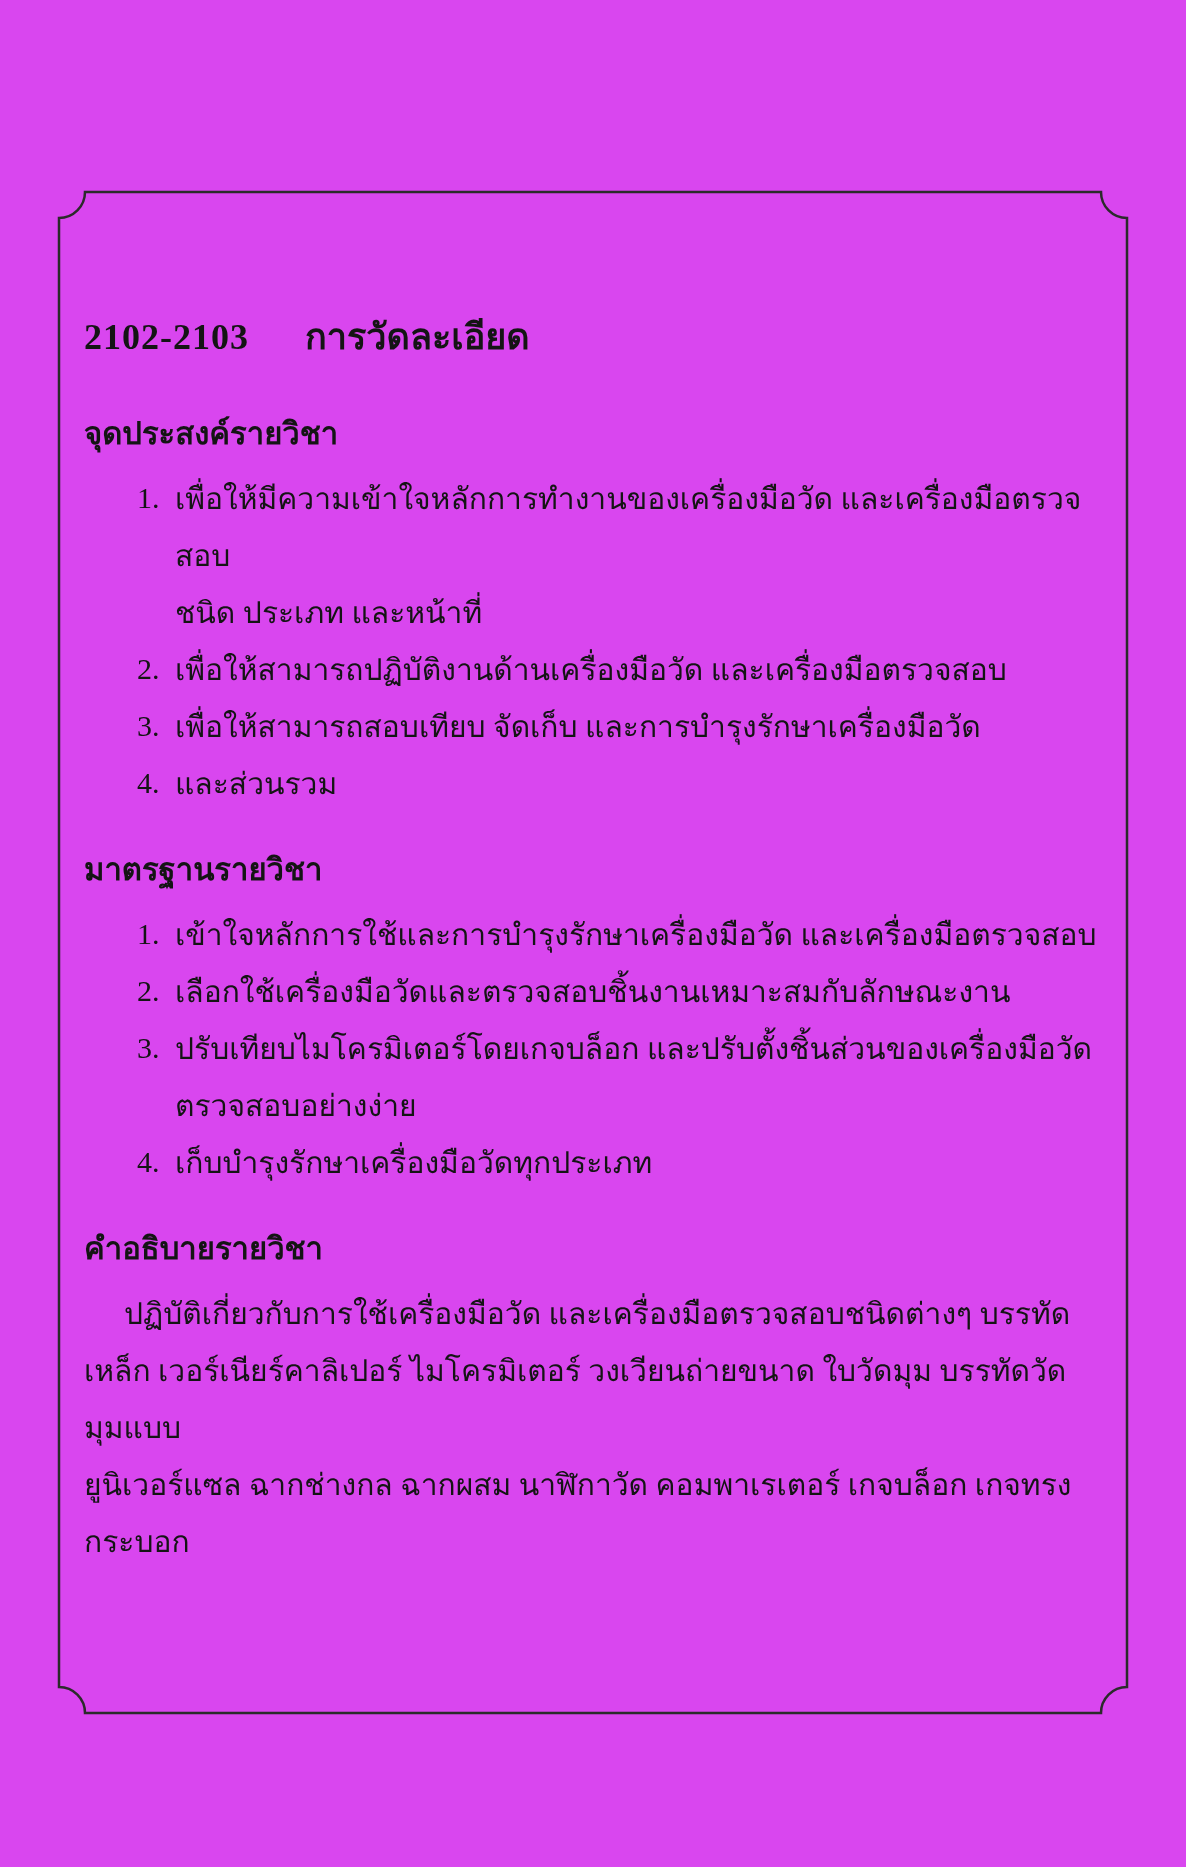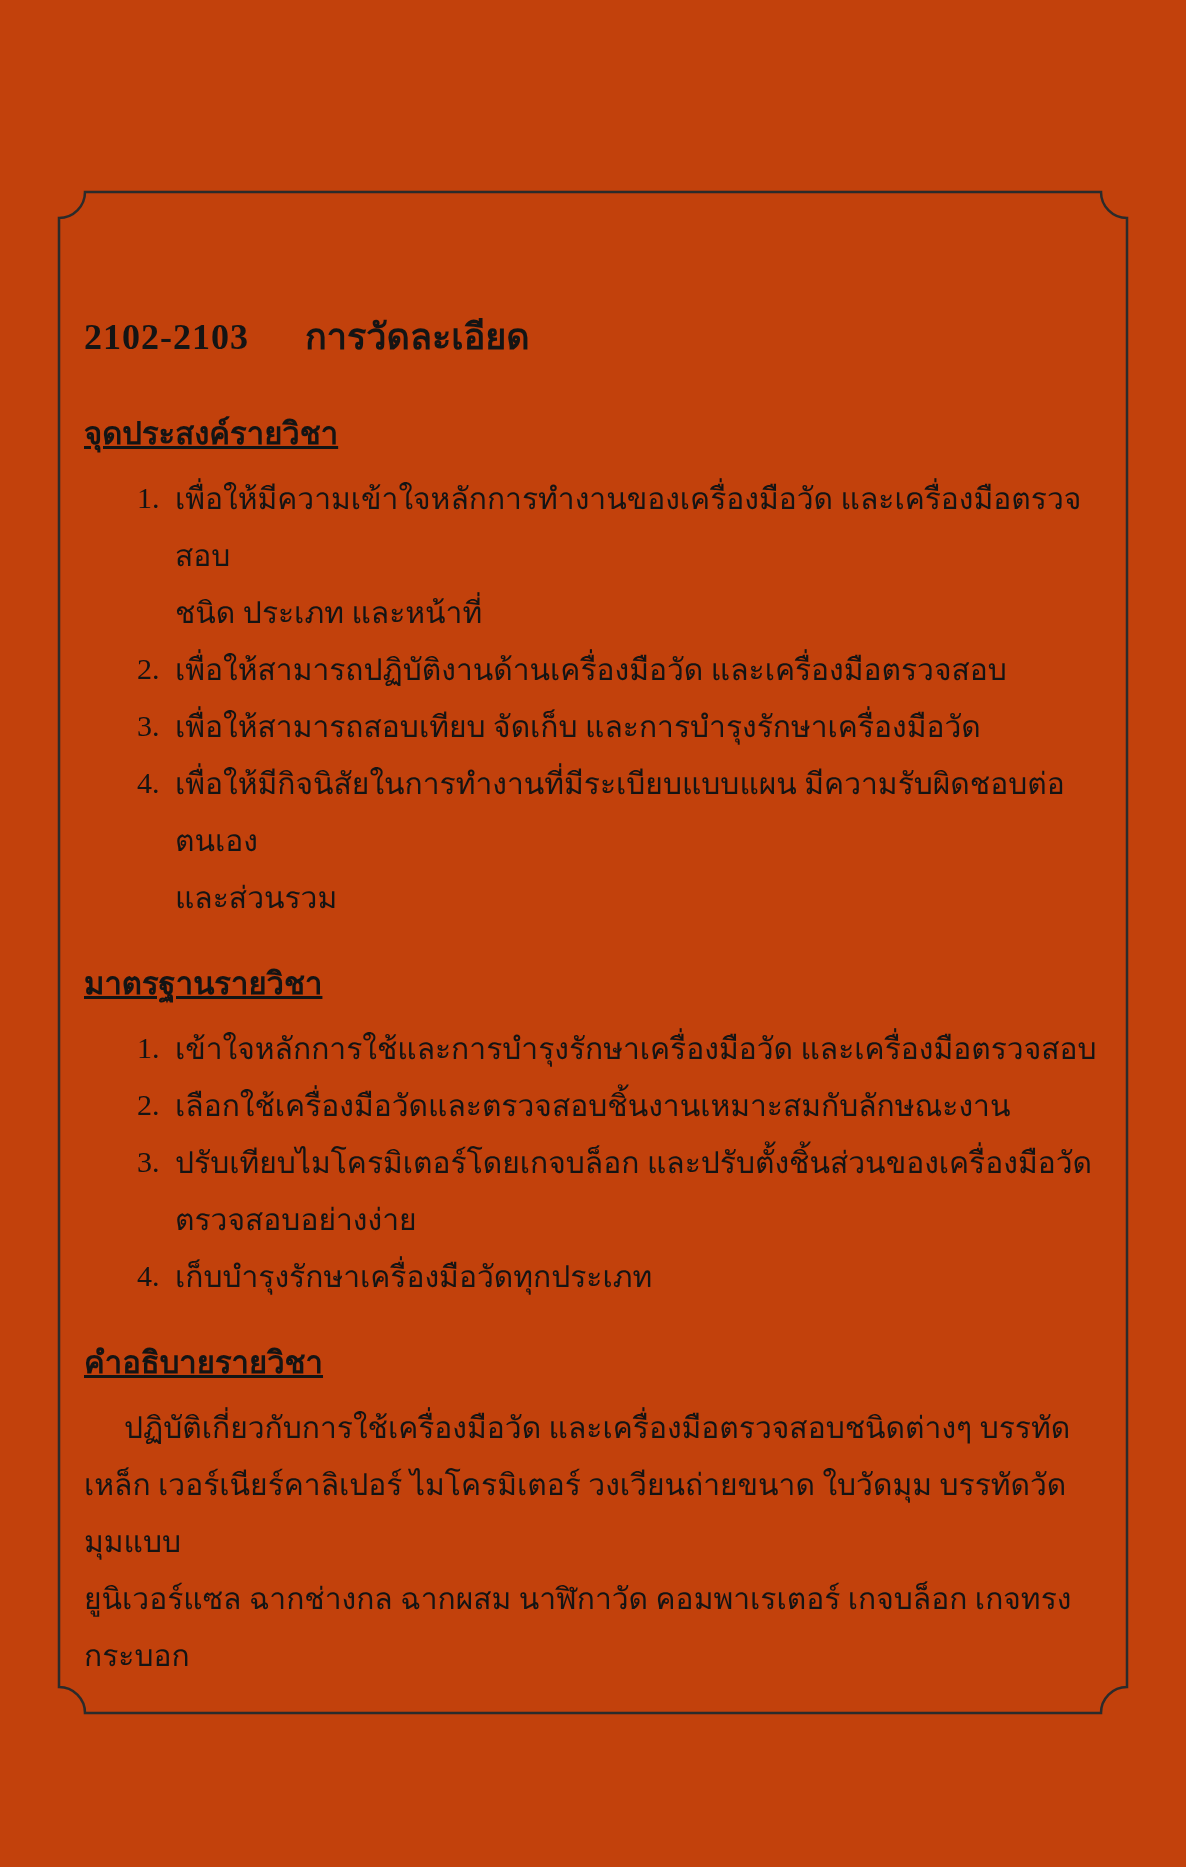--- a/index.html
+++ b/index.html
@@ -1,20 +1,20 @@
 <!DOCTYPE html>
 <html><head>
 <meta charset="utf-8">
 <style>
   html, body { margin: 0; padding: 0; background: #ffffff; }
   .page {
     position: relative;
     width: 1186px;
     height: 1867px;
-    background: #c2410c;
+    background: #d946ef;
     font-family: "Liberation Serif", "DejaVu Serif", serif;
     color: #141414;
     overflow: hidden;
   }
   .frame-svg {
     position: absolute;
     left: 0; top: 0;
     width: 1186px; height: 1867px;
     pointer-events: none;
   }
@@ -37,21 +37,20 @@
   }
   .course-title {
     display: inline-block;
     margin-left: 30px;
   }
   .section-heading {
     font-size: 31px;
     font-weight: bold;
     line-height: 52px;
     margin: 32px 0 0 0;
-    text-decoration: underline;
   }
   .section-heading.first { margin-top: 42px; }
   .num-list {
     list-style: none;
     margin: 10px 0 0 0;
     padding: 0 0 0 53px;
   }
   .item { display: flex; }
   .num {
     flex: none;
@@ -102,21 +101,20 @@
       </li>
       <li class="item">
         <span class="num">3.</span>
         <span class="item-text">
           <span class="line">เพื่อให้สามารถสอบเทียบ จัดเก็บ และการบำรุงรักษาเครื่องมือวัด</span>
         </span>
       </li>
       <li class="item">
         <span class="num">4.</span>
         <span class="item-text">
-          <span class="line">เพื่อให้มีกิจนิสัยในการทำงานที่มีระเบียบแบบแผน มีความรับผิดชอบต่อตนเอง</span>
           <span class="line">และส่วนรวม</span>
         </span>
       </li>
     </ol>
 
     <div class="section-heading">มาตรฐานรายวิชา</div>
     <ol class="num-list">
       <li class="item">
         <span class="num">1.</span>
         <span class="item-text">

